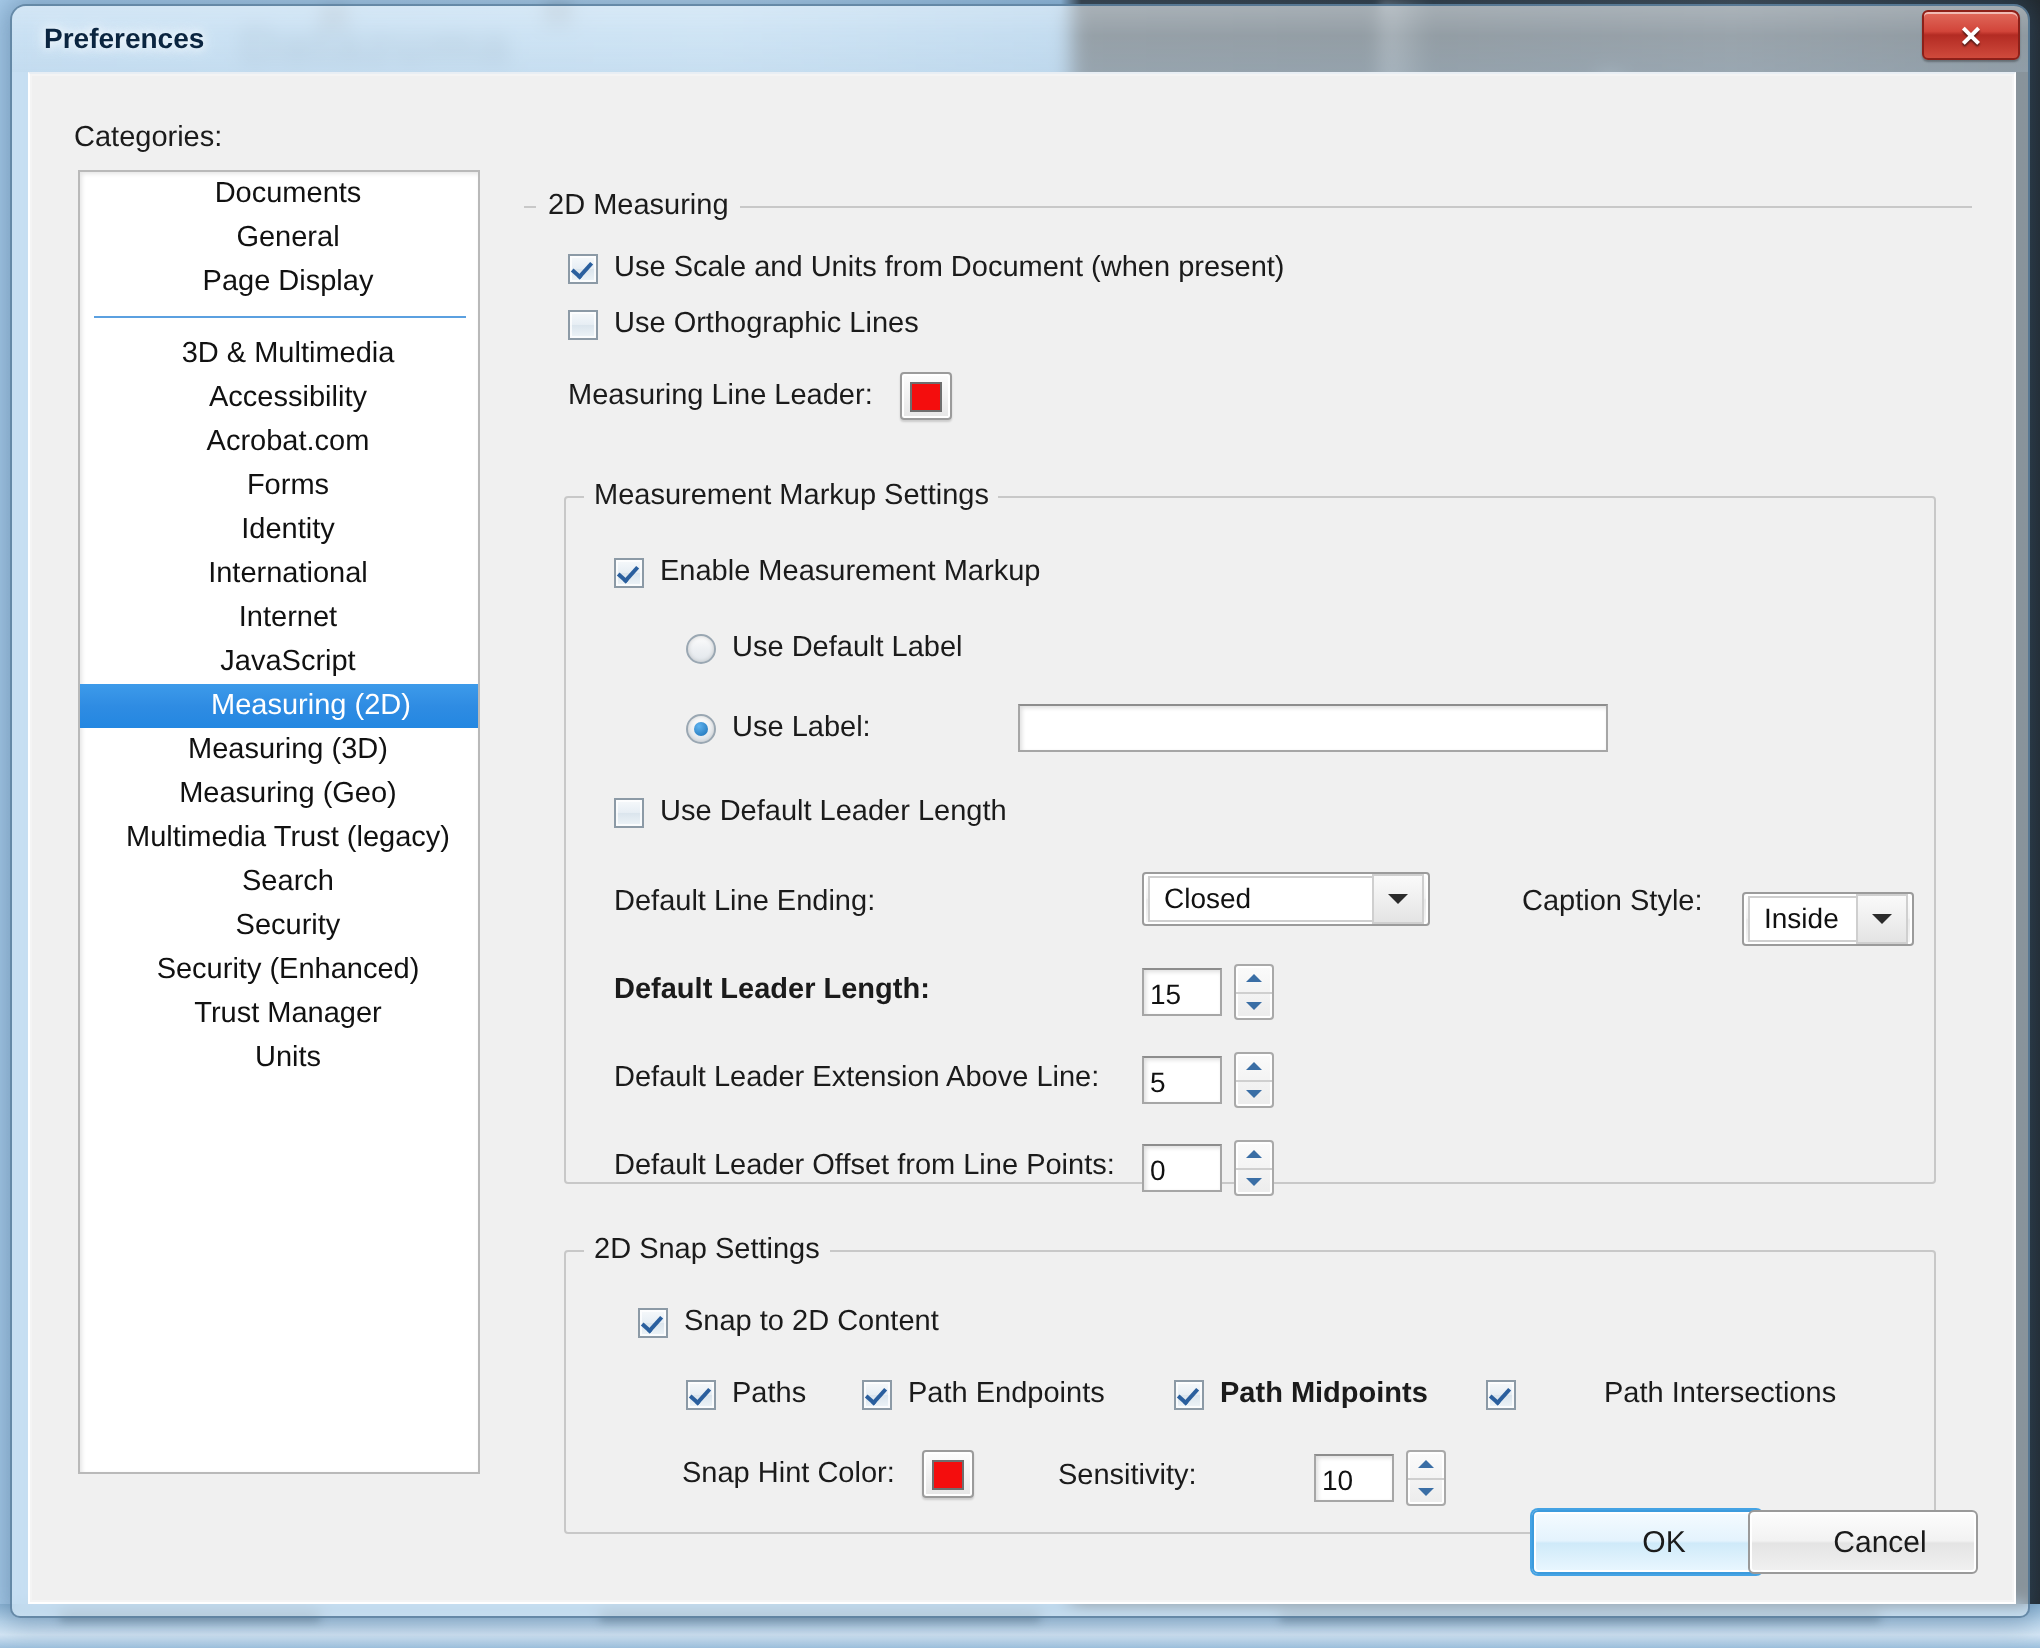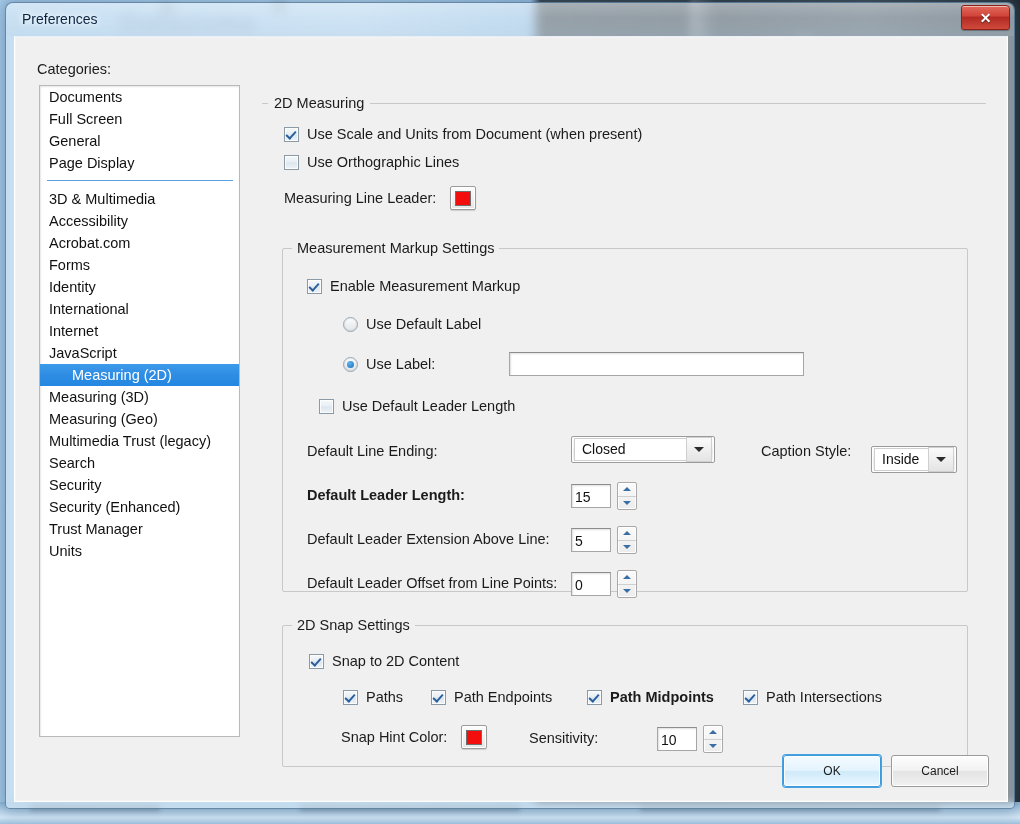--- a/index.html
+++ b/index.html
@@ -63,20 +63,21 @@
   }
   #titlebar .tb-glass {
     position: absolute; inset: 0;
     background: linear-gradient(to bottom,
       rgba(255,255,255,.22), rgba(255,255,255,.05) 45%, rgba(180,205,225,.18));
   }
   #title-text {
     position: absolute; left: 16px; top: 8px;
     font-size: 14px; color: #0b2540;
     text-shadow: 0 0 5px rgba(255,255,255,.95), 0 0 9px rgba(255,255,255,.8);
+    font-weight: bold;
   }
   #close-btn {
     position: absolute; right: 4px; top: 2px;
     width: 47px; height: 23px;
     border-radius: 3px 4px 3px 3px;
     background: linear-gradient(to bottom, #e06a5c 0%, #d2453a 42%, #b32b23 50%, #cf4a3c 100%);
     border: 1px solid #8d2019;
     box-shadow: inset 0 1px 0 rgba(255,255,255,.55), 0 1px 1px rgba(0,0,0,.3);
     cursor: pointer;
   }
@@ -107,21 +108,21 @@
     width: 199px; height: 650px;
     background: #fff;
     border: 1px solid #b9b9b9;
     box-shadow: inset 1px 1px 2px rgba(0,0,0,.10);
     overflow: hidden;
   }
   .cat-item {
     height: 22px; line-height: 22px;
     padding-left: 9px;
     font-size: 14.5px; color: #111;
-    white-space: nowrap; cursor: default;
+    white-space: nowrap; cursor: default; text-align: center;
   }
   .cat-item.selected {
     background: linear-gradient(to bottom, #3d9bea 0%, #2f8ce3 50%, #2387e1 100%);
     color: #fff;
     padding-left: 32px;
   }
   .cat-sep { height: 14px; position: relative; }
   .cat-sep::after {
     content:""; position: absolute; left: 7px; right: 6px; top: 6px;
     height: 1px; background: #5ba0e0;
@@ -268,23 +269,24 @@
   }
 
   
   .btn {
     position: absolute; bottom: 14px;
     width: 96px; height: 30px;
     border-radius: 3px;
     border: 1px solid #9a9a9a;
     background: linear-gradient(to bottom, #fdfdfd 0%, #f2f2f2 48%, #e4e4e4 52%, #f1f1f1 100%);
     box-shadow: inset 0 0 0 1px #fff;
-    font-size: 12px; color: #1b1b1b;
+    font-size: 15px; color: #1b1b1b;
     display: flex; align-items: center; justify-content: center;
     cursor: pointer;
+    padding-left: 17px;
   }
   #btn-ok {
     right: 126px;
     border-color: #3c9bdd;
     background: linear-gradient(to bottom, #f4fbff 0%, #e4f3fd 48%, #cfeaf9 52%, #eaf7ff 100%);
     box-shadow: inset 0 0 0 1px #fff, 0 0 0 1px #45a3e4;
   }
   #btn-cancel { right: 18px; }
 </style>
 </head>
@@ -314,21 +316,20 @@
       <div class="x">✕</div>
     </div>
   </div>
 
   <div id="body">
 
     <div id="cat-label" class="lbl">Categories:</div>
 
     <div id="cat-list">
         <div class="cat-item">Documents</div>
-        <div class="cat-item">Full Screen</div>
         <div class="cat-item">General</div>
         <div class="cat-item">Page Display</div>
         <div class="cat-sep"></div>
         <div class="cat-item">3D &amp; Multimedia</div>
         <div class="cat-item">Accessibility</div>
         <div class="cat-item">Acrobat.com</div>
         <div class="cat-item">Forms</div>
         <div class="cat-item">Identity</div>
         <div class="cat-item">International</div>
         <div class="cat-item">Internet</div>
@@ -380,21 +381,21 @@
             <span class="txt">Use Default Label</span>
           </div>
 
           <div class="row" style="left:60px;top:100px;">
             <span class="rb checked"></span>
             <span class="txt">Use Label:</span>
           </div>
 
           <input class="tinput" id="label-input" style="position: absolute; left: 226px; top: 96px; width: 295px;" placeholder="">
 
-          <div class="row" style="left:24px;top:142px;margin-left:12px;">
+          <div class="row" style="left:24px;top:142px;">
             <span class="cb"></span>
             <span class="txt">Use Default Leader Length</span>
           </div>
 
           <div class="lbl" style="position:absolute;left:24px;top:187px;">Default Line Ending:</div>
           <div class="combo" style="position:absolute;left:288px;top:180px;width:144px;">
             <span class="val">Closed</span>
             <span class="arrow-box">
                 <span class="arrow"></span>
               </span>
@@ -444,39 +445,39 @@
               <div>
                   <span class="tri-dn"></span>
                 </div>
             </div>
           </div>
         </fieldset>
 
         <fieldset class="grp" id="grp-snap">
           <legend>2D Snap Settings</legend>
 
-          <div class="row" style="left:26px;top:20px;">
+          <div class="row" style="left:36px;top:20px;">
             <span class="cb checked"></span>
             <span class="txt">Snap to 2D Content</span>
           </div>
 
           <div id="snap-options" style="position:absolute;left:60px;top:56px;width:620px;height:20px;">
               <div class="row" style="left: 0px; top: 0px;">
                 <span class="cb checked"></span>
                 <span class="txt">Paths</span>
               </div>
               <div class="row" style="left: 88px; top: 0px;">
                 <span class="cb checked"></span>
                 <span class="txt">Path Endpoints</span>
               </div>
               <div class="row" style="left: 244px; top: 0px; font-weight: bold;">
                 <span class="cb checked"></span>
                 <span class="txt">Path Midpoints</span>
               </div>
-              <div class="row" style="left: 400px; top: 0px;">
+              <div class="row" style="left: 400px; top: 0px; gap: 36px;">
                 <span class="cb checked"></span>
                 <span class="txt">Path Intersections</span>
               </div>
             </div>
 
           <div class="row" style="left:58px;top:92px;">
             <span class="lbl">Snap Hint Color:</span>
             <span class="swatch" style="margin-left:14px;">
               <span class="chip" id="chip-snap" style="background: rgb(244, 13, 13);"></span>
             </span>

